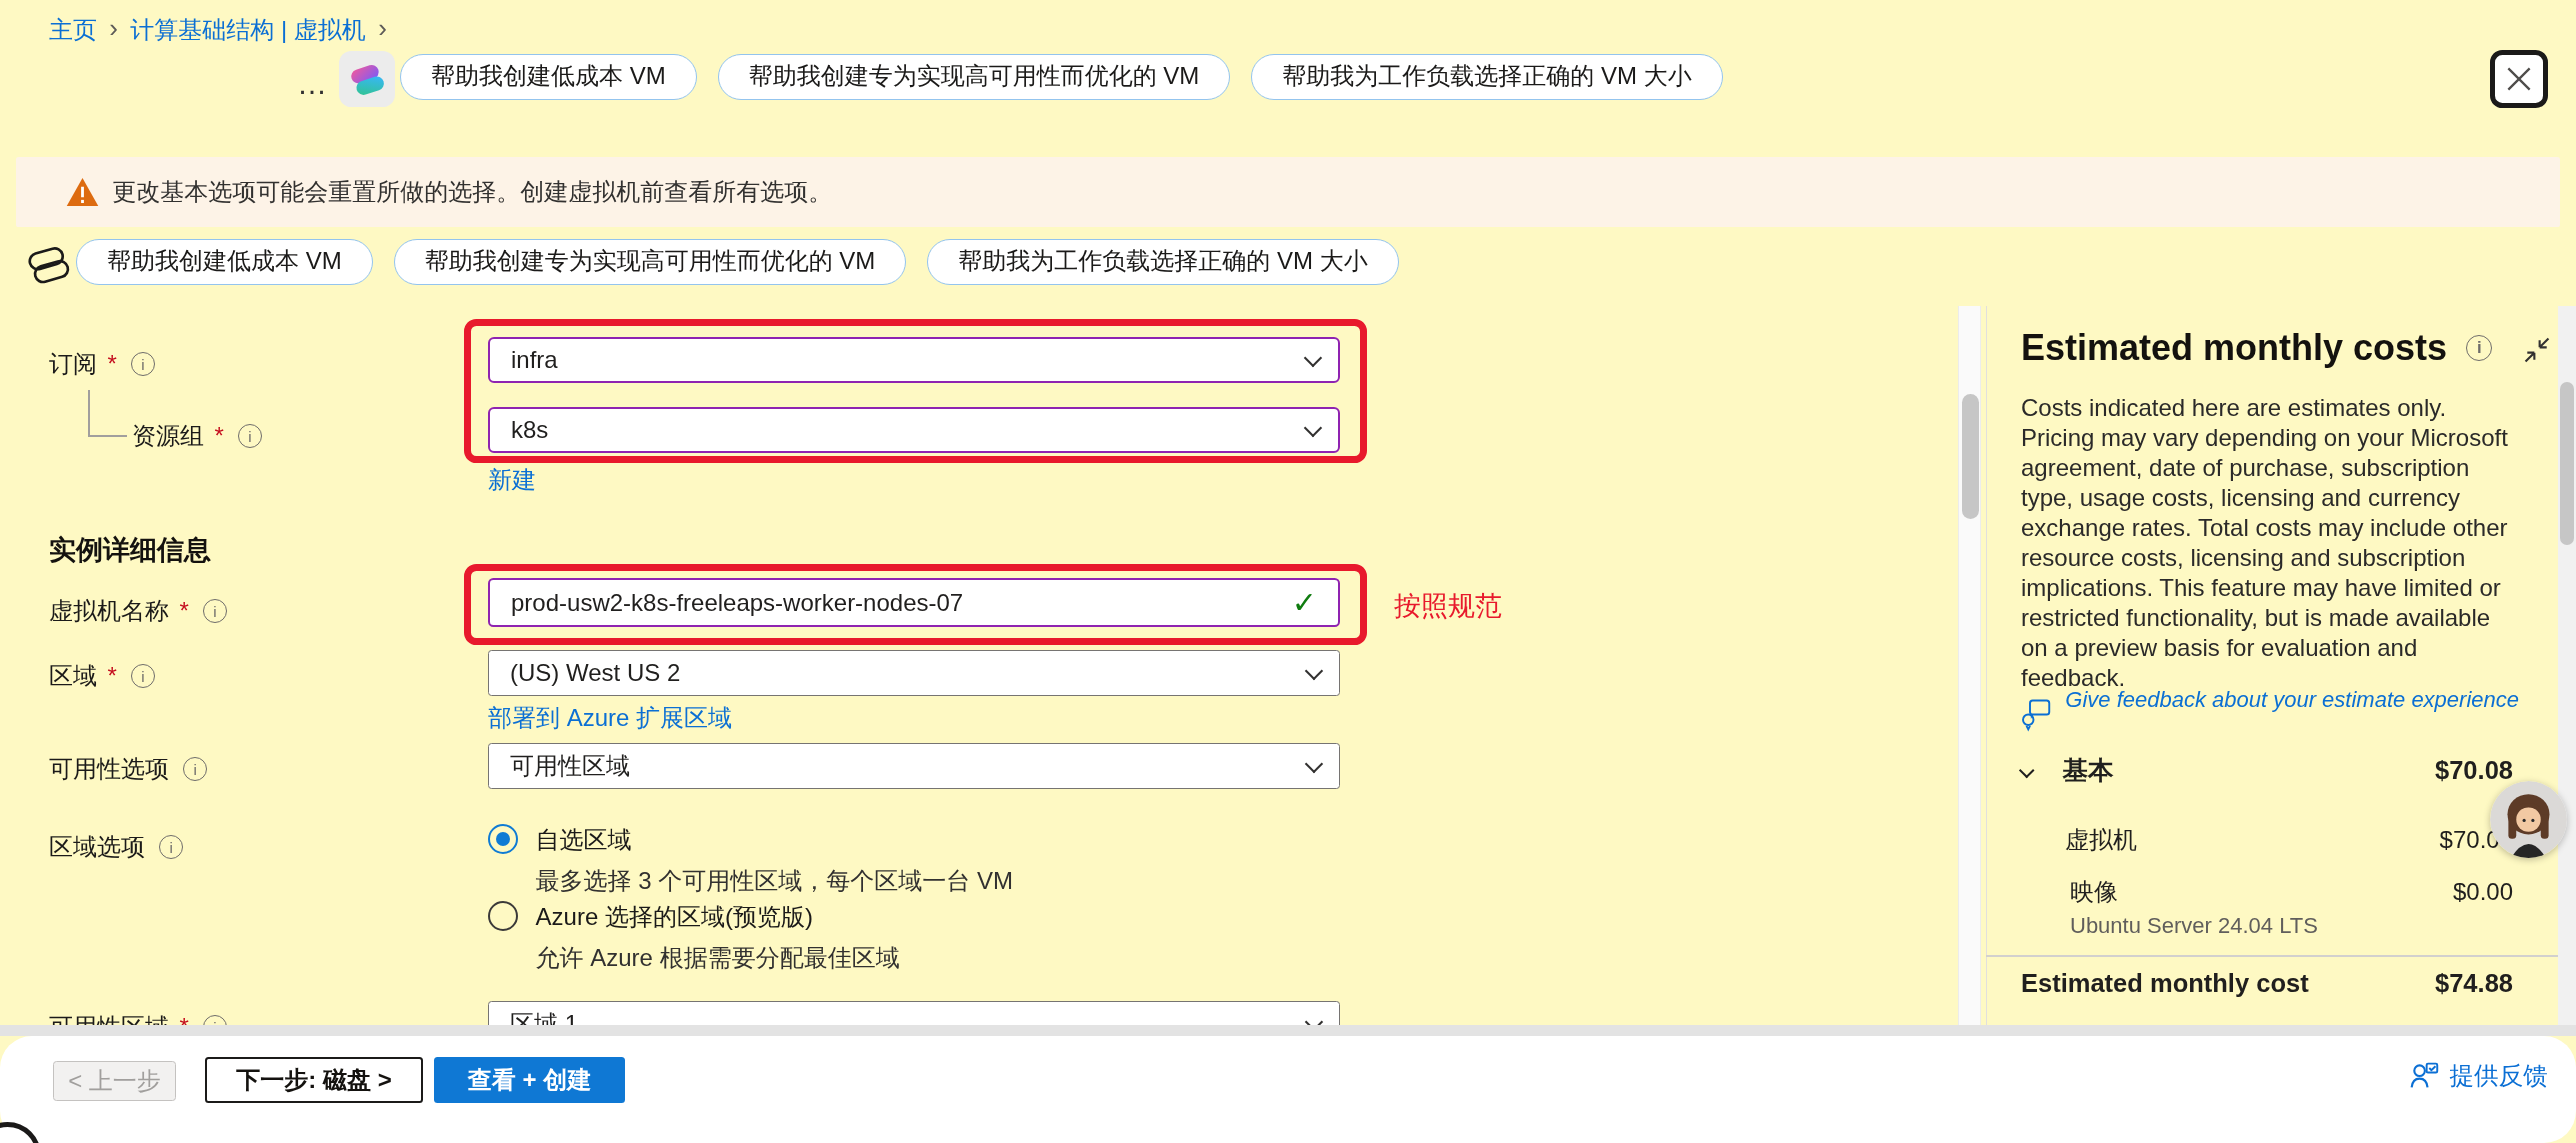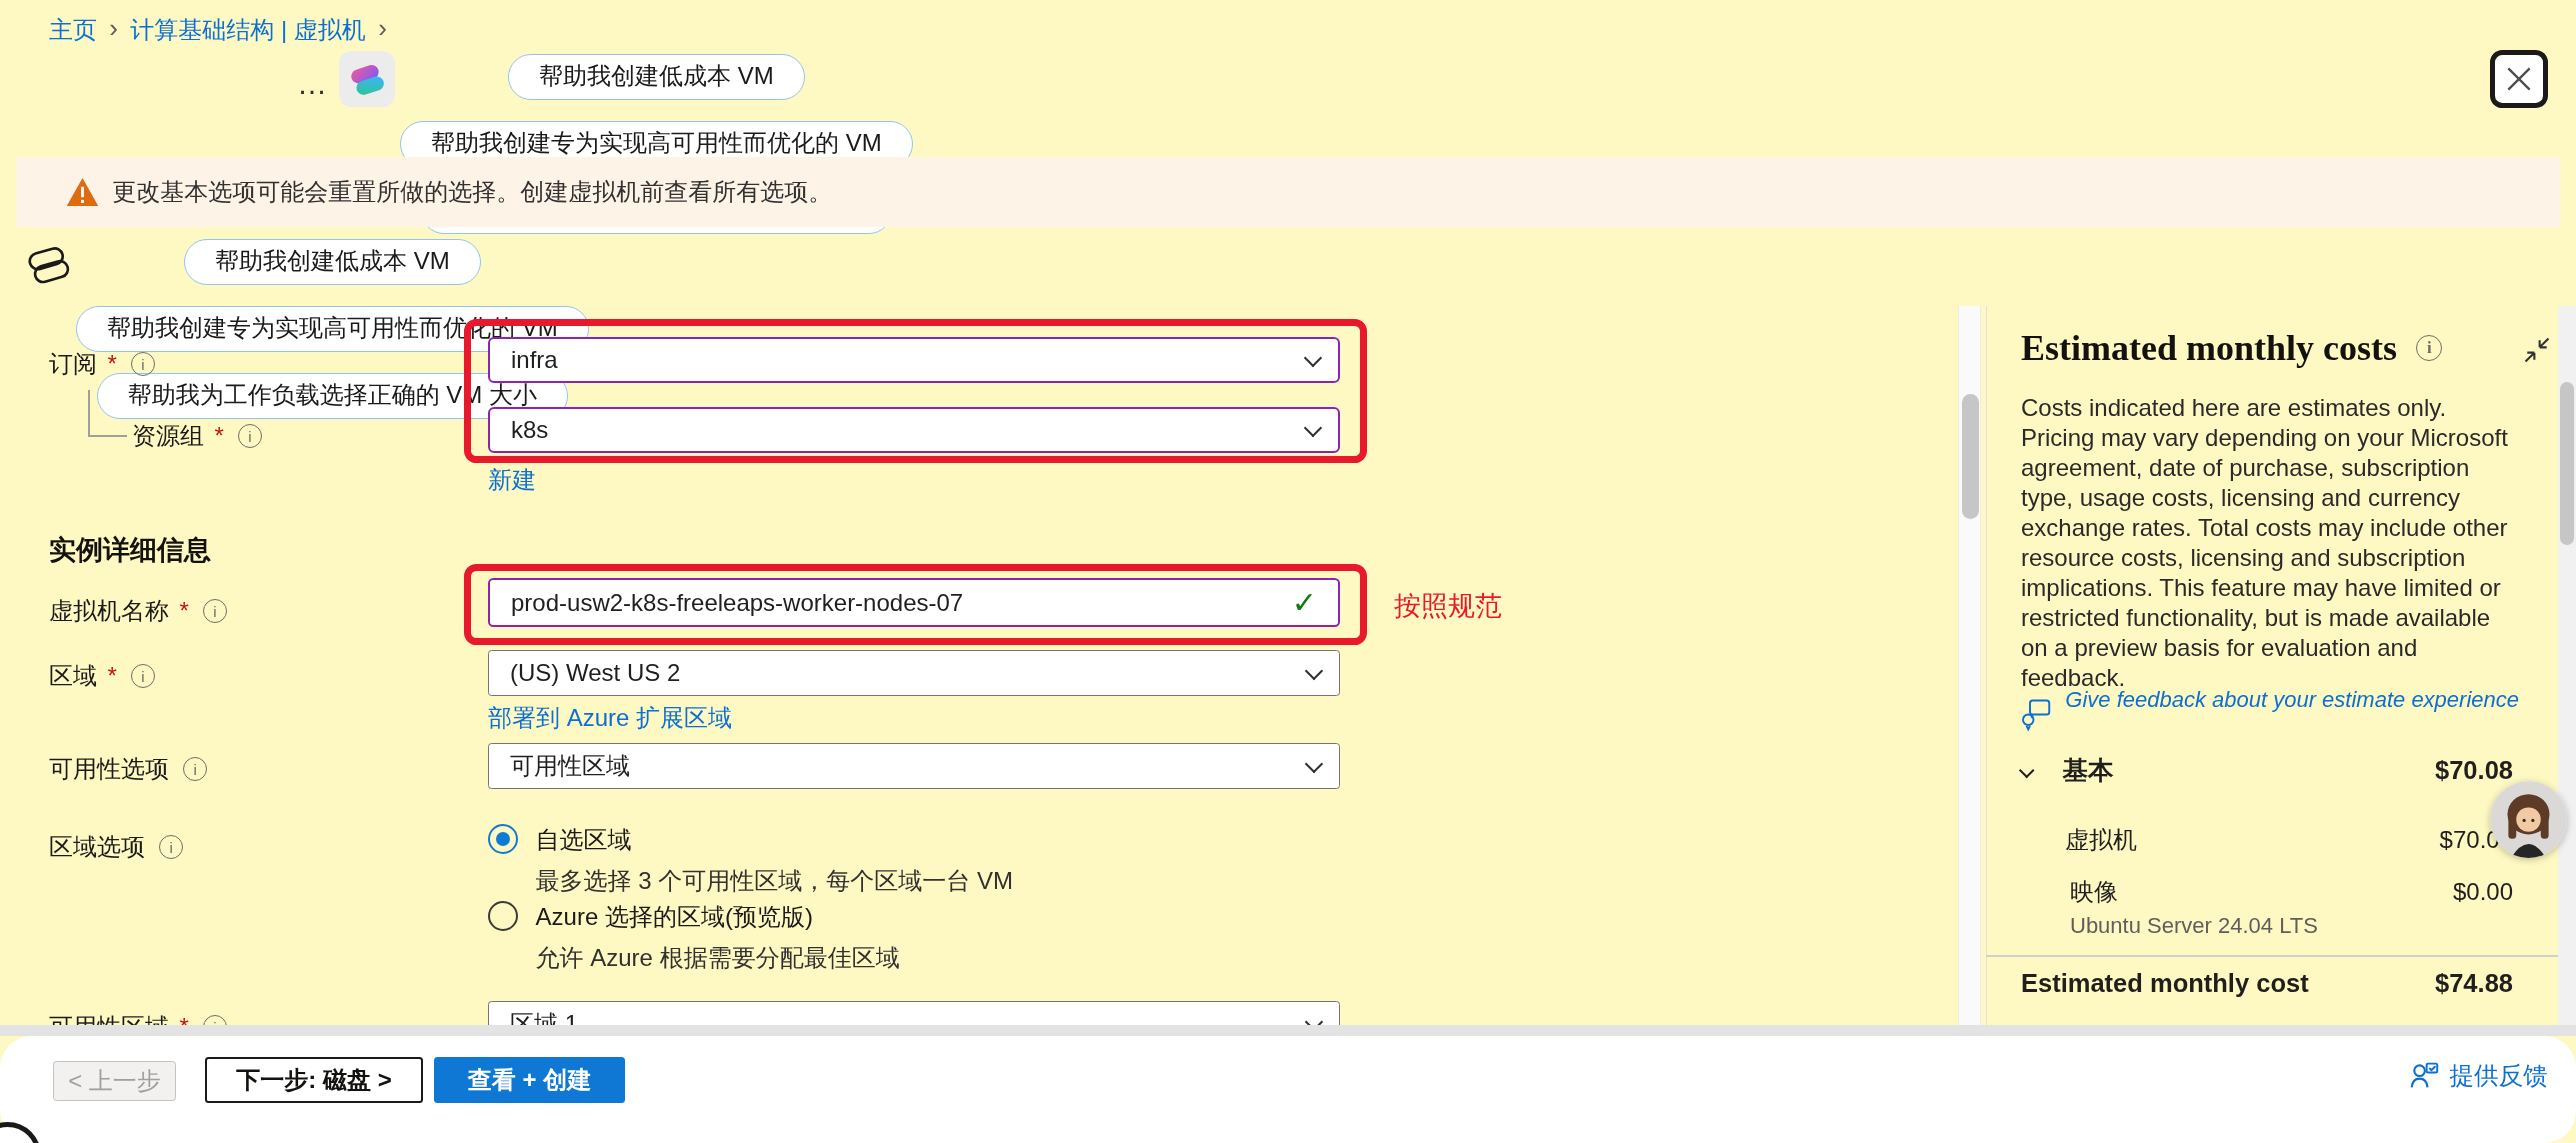--- a/index.html
+++ b/index.html
@@ -11,21 +11,21 @@
   
   .breadcrumb { top:14px; left:49px; display:flex; align-items:center; gap:12.3px; font-size:24px; }
   .crumb { color:#0b6fd4; cursor:pointer; }
   .crumb-sep { color:#5d5b58; font-size:26px; transform:translateY(-1.8px); }
 
   
   .page-title { top:44px; left:49px; font-size:47px; font-weight:bold; letter-spacing:0.9px; color:#14120f; }
   .more-dots { top:67px; left:297px; font-size:30px; color:#323130; letter-spacing:2.6px; }
   .copilot-tile { top:51px; left:339px; width:56px; height:56px; border-radius:12.3px;
     background:#ececec; display:flex; align-items:center; justify-content:center; cursor:pointer; }
-  .pill-row { display:flex; gap:21px; align-items:center;flex-direction:column; }
+  .pill-row { display:flex; gap:21px; align-items:flex-end; }
   .pill-row-1 { top:54px; left:400px; }
   .pill-row-2 { top:239px; left:76px; }
   .pill { height:46px; line-height:42px; padding:0 30px; background:#fff; border:1.8px solid #93c4ee;
     border-radius:23px; font-size:24px; color:#1b1a19; white-space:nowrap; cursor:pointer; }
 
   
   .close-btn { top:50px; left:2490px; width:58px; height:58px; border:5.3px solid #1b1a19; border-radius:12.3px;
     background:#fff; display:flex; align-items:center; justify-content:center; cursor:pointer; }
 
   
@@ -68,21 +68,21 @@
   .radio-unsel { border:2.6px solid #3b3a39; }
   .radio-label { font-size:24px; color:#1b1a19; }
   .radio-desc { font-size:24px; color:#323130; margin-top:8.8px; }
 
   
   .sb-track { background:#fafafa; border-left:0.9px solid #ececec; border-right:0.9px solid #ececec; }
   .sb-thumb { background:#c6c6c6; border-radius:8.8px; cursor:pointer; }
 
   
   .panel-border { left:1986px; top:306px; width:0.9px; height:838px; background:#e1dfdd; }
-  .panel-title { left:2021px; top:327px; font-size:36px; font-weight:bold; color:#14120f; display:flex; align-items:center; gap:14px;font-family:Liberation Serif, serif; }
+  .panel-title { left:2021px; top:327px; font-size:36px; font-weight:bold; color:#14120f; display:flex; align-items:center; gap:14px; }
   .panel-title .info-ic { width:26px; height:26px; font-size:16.7px; }
   .collapse-ic { left:2522px; top:335px; cursor:pointer; }
   .panel-par { left:2021px; top:393px; width:500px; font-size:24px; line-height:30px; color:#2b2a29; }
   .fb-link { left:2021px; top:685px; width:514px; display:flex; gap:12.3px; align-items:flex-start; cursor:pointer; }
   .fb-link .txt { color:#0b6fd4; font-size:22px; line-height:29px;font-style:italic; }
   .cost-row { left:2021px; width:492px; display:flex; align-items:center; }
   .cost-name-b { font-size:25.5px; font-weight:bold; }
   .cost-amt-b { font-size:25.5px; font-weight:bold; margin-left:auto; }
   .cost-name { font-size:24px; }
   .cost-amt { font-size:24px; margin-left:auto; }

